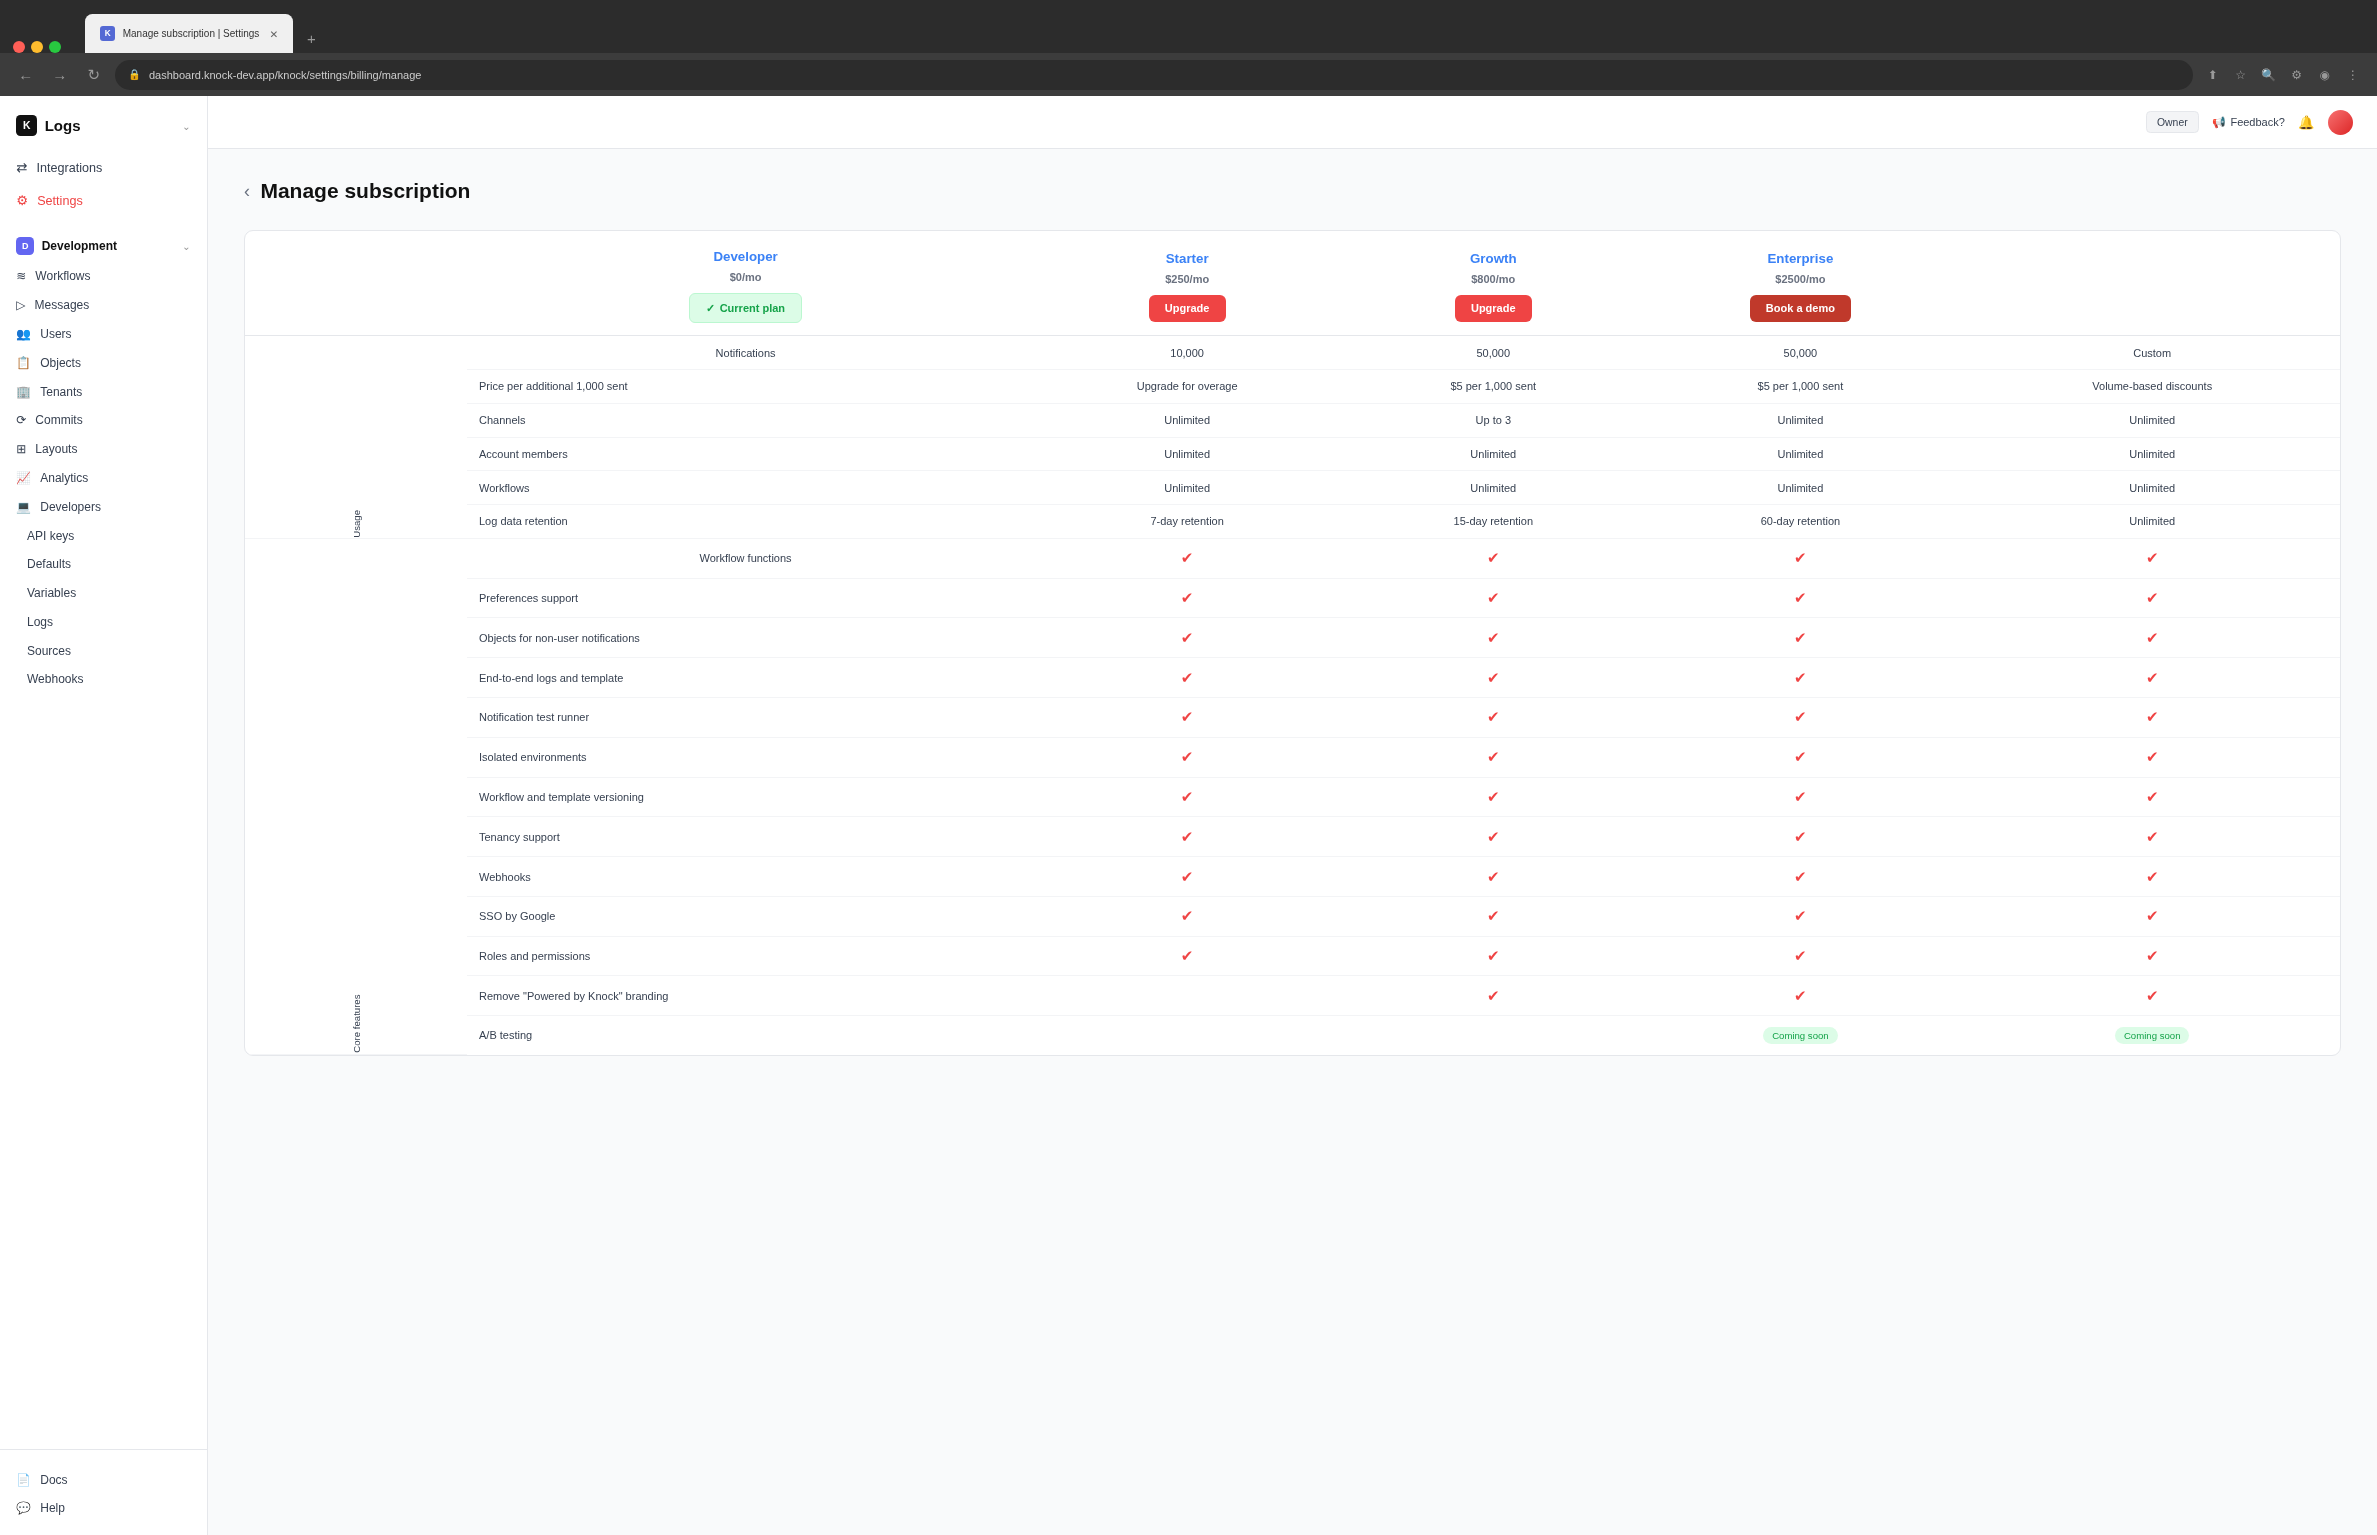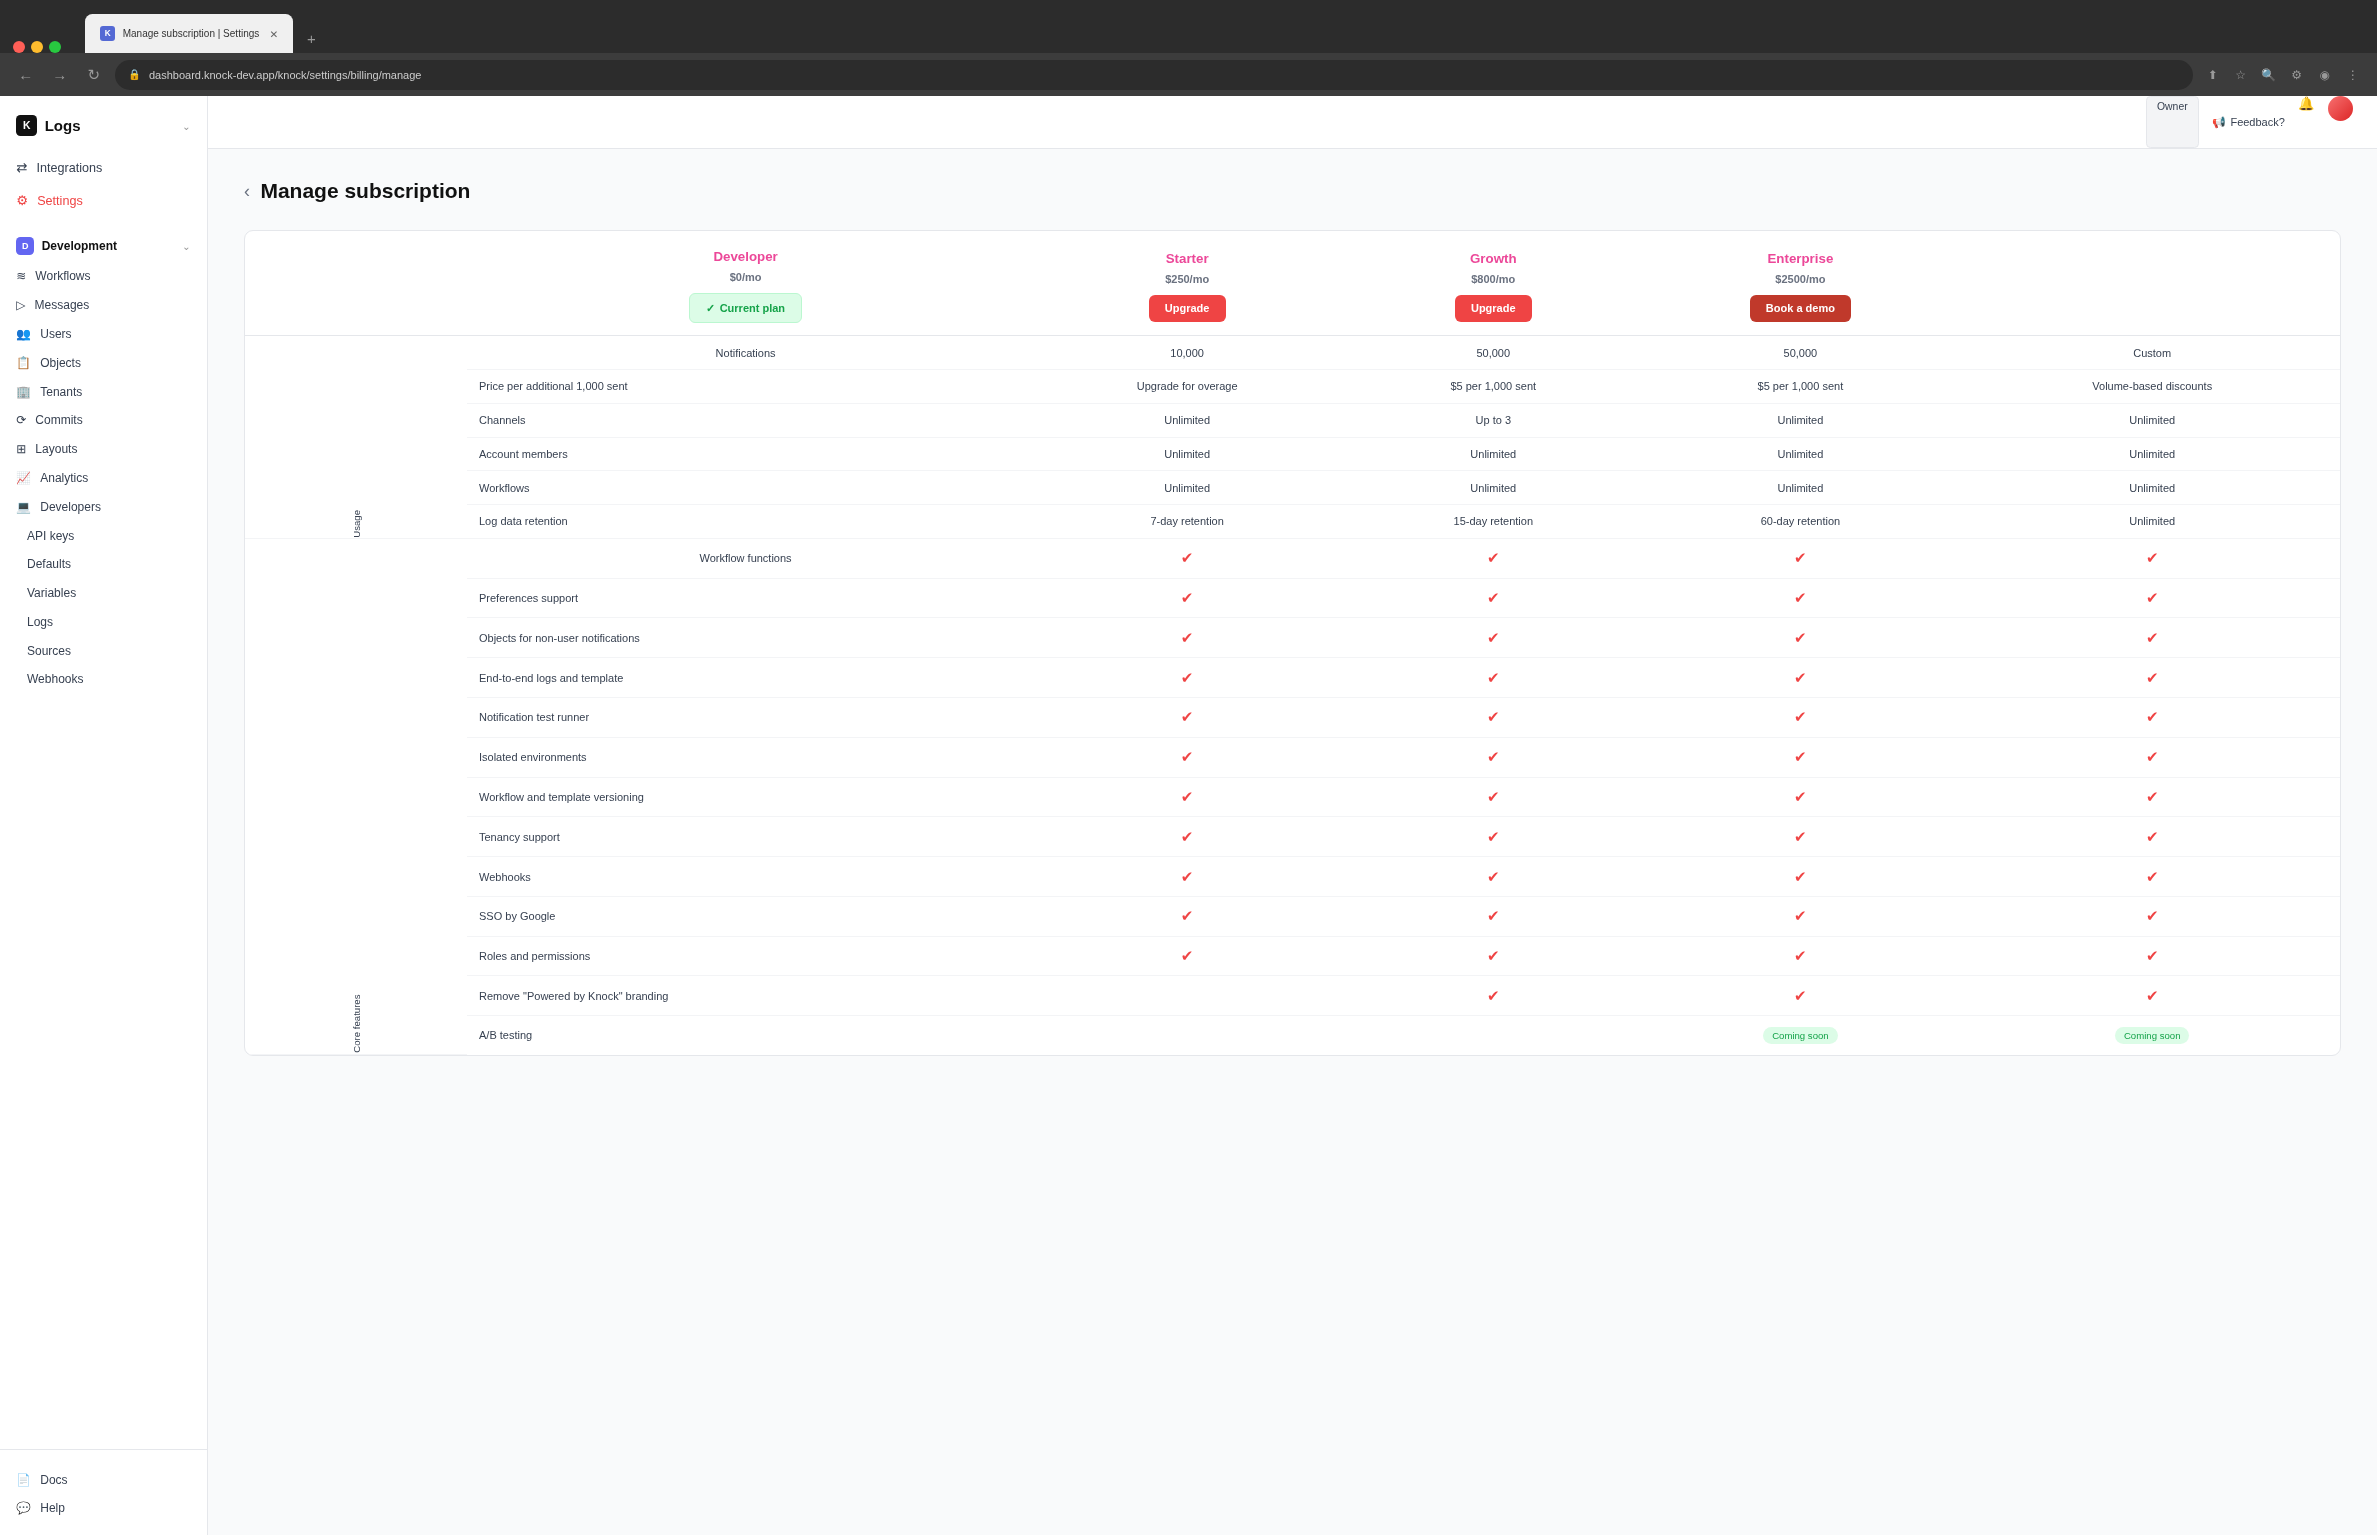--- a/index.html
+++ b/index.html
@@ -49,39 +49,39 @@
     .sidebar-child-item { display: flex; align-items: flex-start; gap: 7.4px; padding: 7.4px 16.3px 7.4px 27px; cursor: pointer; font-size: 12px; color: #374151; }
 
     .sidebar-dev-item { display: flex; align-items: center; gap: 9px; padding: 7.4px 16.3px; cursor: pointer; font-size: 12px; color: #374151; }
 
     .sidebar-bottom { margin-top: auto; padding-top: 15px; border-top: 0.7px solid #e5e7eb; }
 
     
     .main-content { flex: 1; background: #f9fafb; overflow-y: auto; }
 
     
-    .top-bar { background: #fff; border-bottom: 0.7px solid #e5e7eb; height: 53px; display: flex; justify-content: flex-end; padding: 0 24px; gap: 13.3px; }
+    .top-bar { background: #fff; border-bottom: 0.7px solid #e5e7eb; height: 53px; display: flex; align-items: center; justify-content: flex-end; padding: 0 24px; gap: 13.3px; }
     .owner-badge { background: #f3f4f6; border: 0.7px solid #e5e7eb; border-radius: 4.4px; padding: 4.4px 10.4px; font-size: 10.4px; color: #374151; }
     .feedback-btn { display: flex; align-items: center; gap: 4.4px; font-size: 11px; color: #374151; cursor: pointer; }
     .bell-icon { font-size: 13.3px; color: #6b7280; cursor: pointer; }
     .avatar { width: 25px; height: 25px; border-radius: 50%; background: #d1d5db; cursor: pointer; overflow: hidden; }
 
     
     .page-content { padding: 30px 36px; }
     .page-header { display: flex; align-items: center; gap: 10.4px; margin-bottom: 27px; }
     .back-btn { color: #6b7280; font-size: 15px; cursor: pointer; }
     .page-title { font-size: 21px; font-weight: 600; color: #111; }
 
     
     .pricing-table { background: #fff; border: 0.7px solid #e5e7eb; border-radius: 9px; overflow: hidden; }
     table { width: 100%; border-collapse: collapse; }
     thead tr { border-bottom: 0.7px solid #e5e7eb; }
     th { padding: 18px 12px 12px; text-align: center; font-size: 12.6px; }
     th:first-child { text-align: left; width: 222px; }
-    .plan-name { font-weight: 700; font-size: 13.3px; color: #ec4899; display: block; }
+    .plan-name { font-weight: 700; font-size: 13.3px; color: #3b82f6; display: block; }
     .plan-price { font-size: 11px; color: #6b7280; display: block; margin-top: 7px; }
     .plan-btn { margin-top: 10.4px; padding: 7.4px 16.3px; border-radius: 6px; font-size: 11px; font-weight: 600; cursor: pointer; border: none; }
     .btn-current { background: #dcfce7; color: #16a34a; border: 0.7px solid #bbf7d0; display: flex; align-items: center; gap: 4.4px; margin: 10.4px auto 0; }
     .btn-upgrade { background: #ef4444; color: white; }
     .btn-demo { background: #c0392b; color: white; }
 
     td { padding: 10.4px 12px; font-size: 11px; color: #374151; border-bottom: 0.7px solid #f3f4f6; text-align: center; vertical-align: middle; }
     td:first-child { text-align: left; color: #374151; }
     tr:last-child td { border-bottom: none; }
     .check-icon { color: #ef4444; font-size: 15px; }

